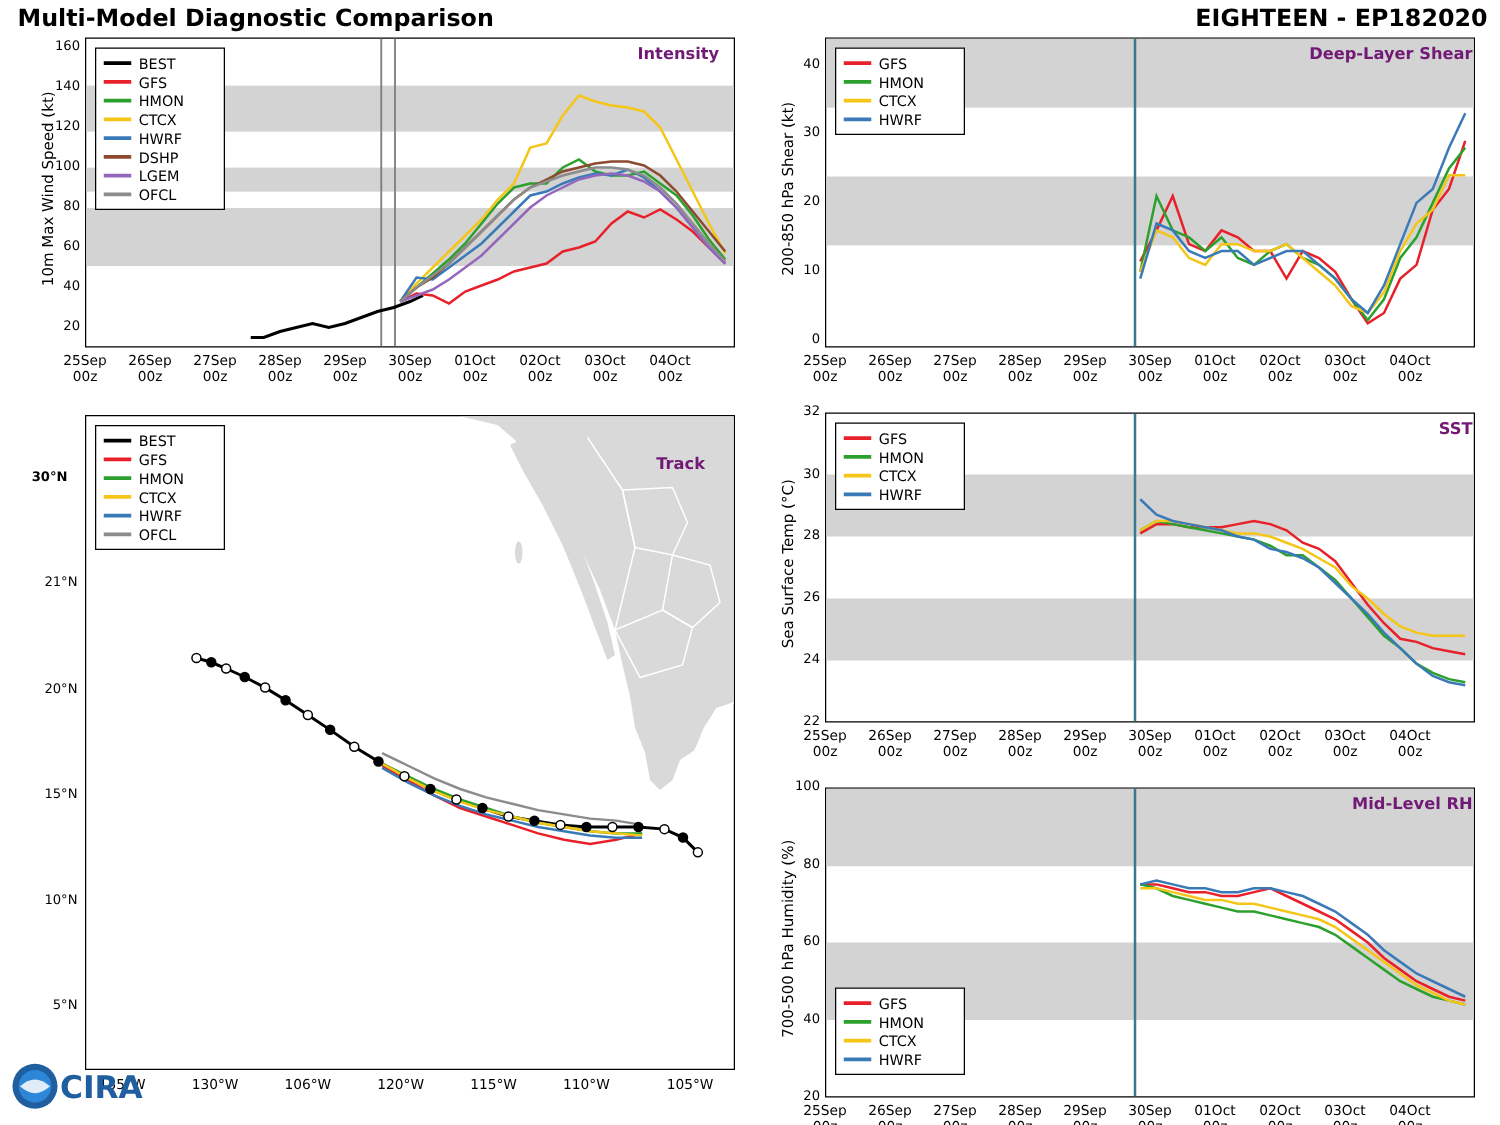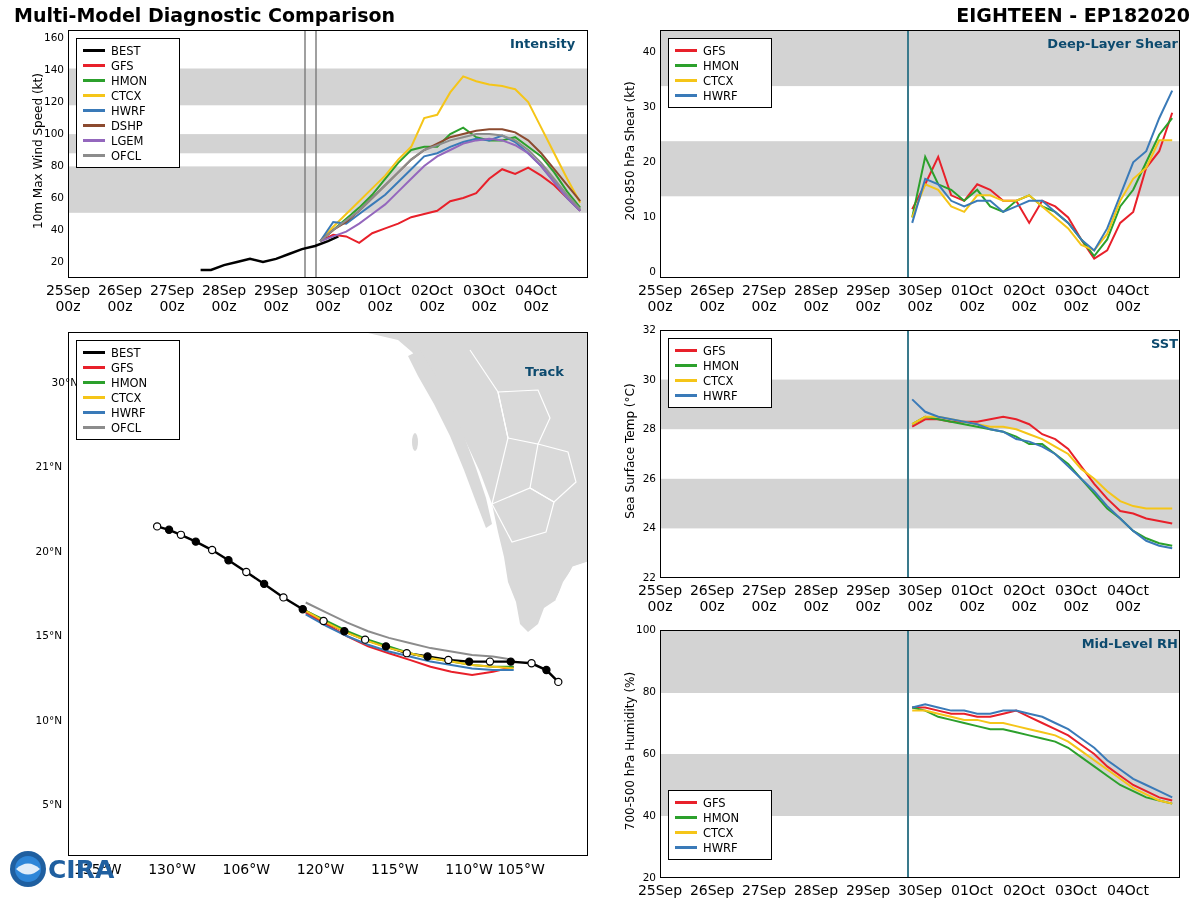--- a/index.html
+++ b/index.html
@@ -4,23 +4,23 @@
 <style>
   html,body{margin:0;padding:0;}
   body{
     width:1200px;height:900px;background:#ffffff;
     font-family:"DejaVu Sans","Liberation Sans",sans-serif;
     position:relative;overflow:hidden;
   }
   .frame{position:absolute;border:1px solid #000;box-sizing:border-box;background:#fff;}
   .title-left{position:absolute;font-weight:bold;font-size:19px;color:#000;}
   .title-right{position:absolute;font-weight:bold;font-size:19px;color:#000;}
-  .panel-label{position:absolute;font-weight:bold;font-size:13px;color:#0c4a6e;text-align:right;}
+  .panel-label{position:absolute;font-weight:bold;font-size:13px;color:#701a75;text-align:right;}
   .ylabel{position:absolute;transform-origin:50% 50%;font-size:12px;color:#000;white-space:nowrap;}
-  .tick{position:absolute;font-size:14px;color:#000;text-align:center;white-space:nowrap;}
+  .tick{position:absolute;font-size:11px;color:#000;text-align:center;white-space:nowrap;}
   .ytick{position:absolute;font-size:10.5px;color:#000;text-align:right;white-space:nowrap;}
   .legend{position:absolute;border:1px solid #000;background:#fff;padding:4px 6px;box-sizing:border-box;}
   .legend-row{display:flex;align-items:center;height:15px;}
   .legend-swatch{width:22px;height:3px;margin-right:6px;display:inline-block;}
   .legend-label{font-size:11.5px;color:#000;}
   svg{position:absolute;top:0;left:0;overflow:visible;}
   .logo{position:absolute;left:8px;top:845px;width:105px;height:48px;}
   .logo-text{font-family:"DejaVu Sans",sans-serif;font-weight:bold;}
 </style>
 </head>
@@ -160,30 +160,30 @@
       </g>
   </g>
 </svg>
 <div class="panel-label" style="left:525px;top:340px;margin-top:24px;">Track</div>
 <div id="track-yticks">
     <div class="ytick" style="left: 16px; top: 798.29px; width: 46px;">5°N</div>
     <div class="ytick" style="left: 16px; top: 713.774px; width: 46px;">10°N</div>
     <div class="ytick" style="left: 16px; top: 629.258px; width: 46px;">15°N</div>
     <div class="ytick" style="left: 16px; top: 544.742px; width: 46px;">20°N</div>
     <div class="ytick" style="left: 16px; top: 460.226px; width: 46px;">21°N</div>
-    <div class="ytick" style="left: 32px; top: 375.71px; width: 46px;">30°N</div>
+    <div class="ytick" style="left: 8px; top: 375.71px; width: 46px; font-weight: bold;">30°N</div>
   </div>
 <div id="track-xticks">
     <div class="tick" style="left: 67.7143px; top: 861px; width: 60px;">135°W</div>
     <div class="tick" style="left: 142px; top: 861px; width: 60px;">130°W</div>
     <div class="tick" style="left: 216.286px; top: 861px; width: 60px;">106°W</div>
     <div class="tick" style="left: 290.571px; top: 861px; width: 60px;">120°W</div>
     <div class="tick" style="left: 364.857px; top: 861px; width: 60px;">115°W</div>
     <div class="tick" style="left: 439.143px; top: 861px; width: 60px;">110°W</div>
-    <div class="tick" style="left: 491px; top: 861px; width: 60px;">105°W</div>
+    <div class="tick" style="left: 522px; top: 861px; width: 60px;">105°W</div>
   </div>
 <div class="legend" id="legend-track" style="left:76px;top:340px;width:104px;">
     <div class="legend-row">
       <span class="legend-swatch" style="background: rgb(0, 0, 0);"></span>
       <span class="legend-label">BEST</span>
     </div>
     <div class="legend-row">
       <span class="legend-swatch" style="background: rgb(232, 32, 42);"></span>
       <span class="legend-label">GFS</span>
     </div>

